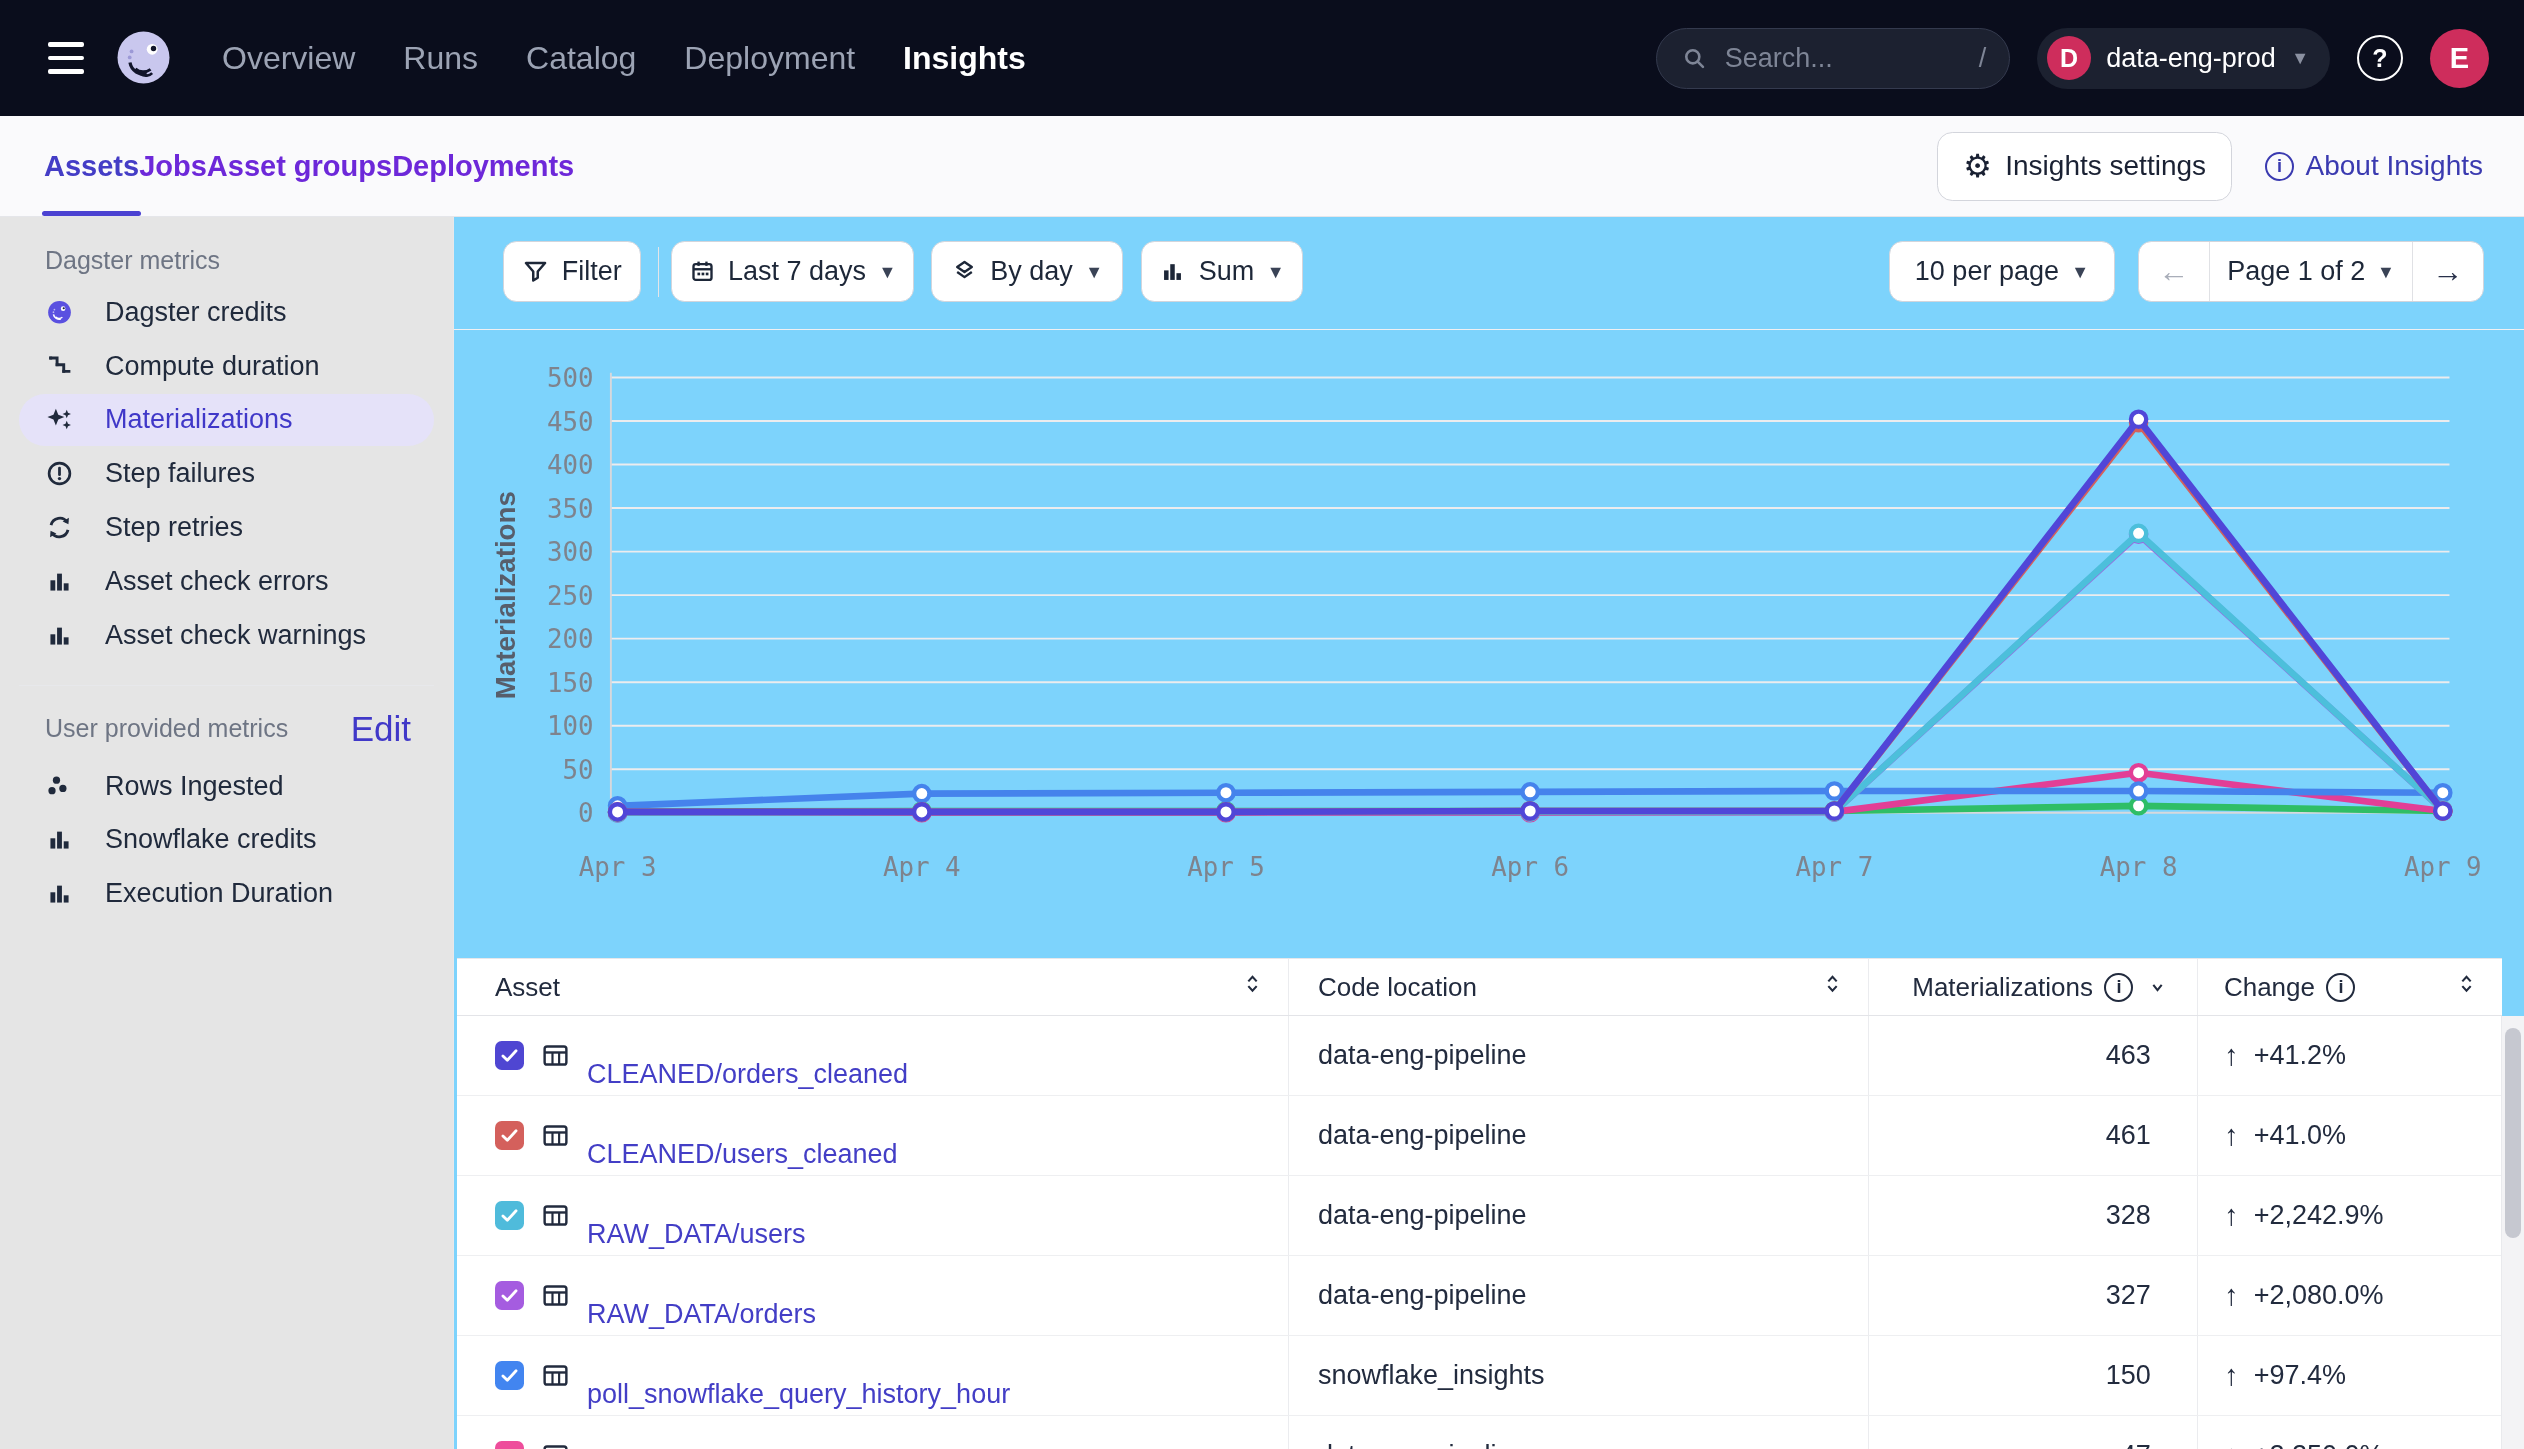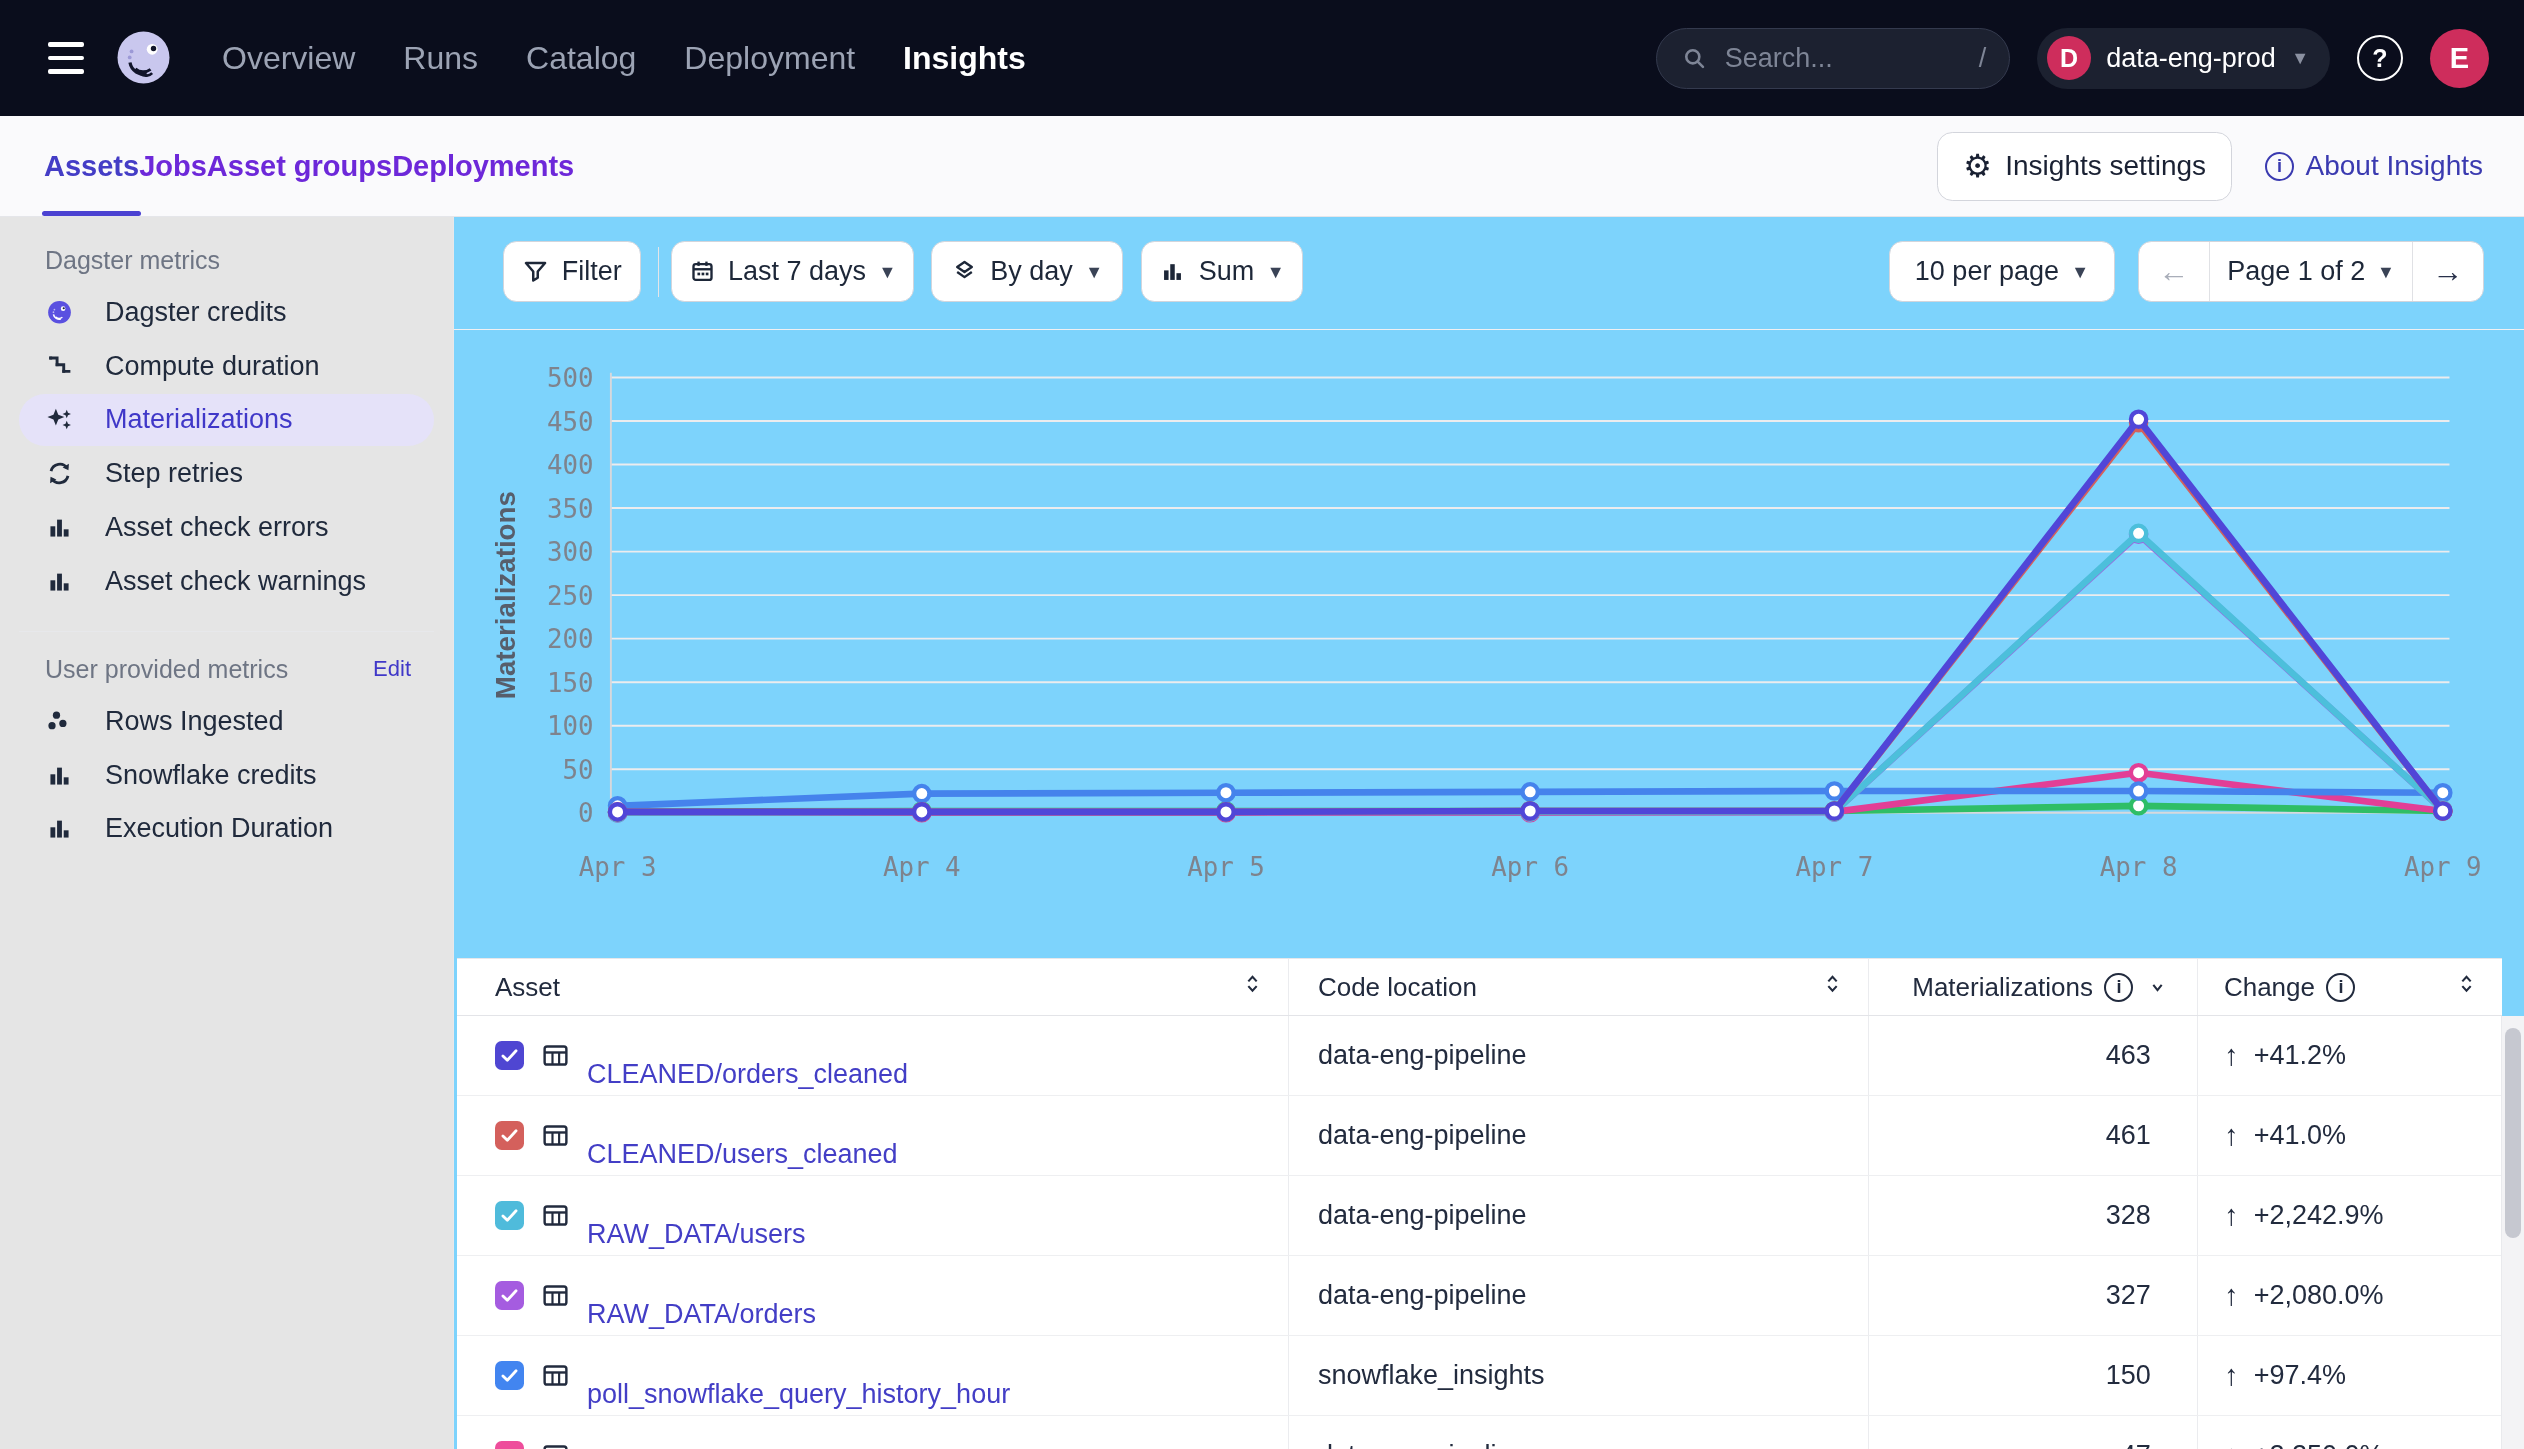--- a/index.html
+++ b/index.html
@@ -53,21 +53,21 @@
   .info-badge { width:29px; height:29px; border:2.1px solid currentColor; border-radius:50%;
     font-size:18px; font-weight:700; font-style:normal; display:inline-flex; align-items:center;
     justify-content:center; flex:none; }
 
   
   .sidebar { position:absolute; left:0; top:217px; width:453px; bottom:0; background:#e5e5e5;
     padding-top:23px; }
   .sec-head { display:flex; align-items:center; justify-content:space-between;
     margin:5.7px 42px 11.5px 45px; }
   .sec-title { font-size:25px; color:#6E7584; }
-  .edit-link { font-size:22px; color:#4038C8; cursor:pointer; }
+  .edit-link { font-size:35px; color:#4038C8; cursor:pointer; }
   .side-item { height:52px; margin:1.9px 19px; padding-left:26px; border-radius:26px;
     display:flex; align-items:center; gap:31px; font-size:27px; color:#202A3C; cursor:pointer; }
   .side-item.selected { background:#E5E2F9; color:#4038C8; }
   .icn { width:29px; height:29px; flex:none; display:flex; align-items:center;
     justify-content:center; color:#202A3C; }
   .side-divider { height:1px; background:#E7E8EB; margin:23px 19px; }
 
   
   .main { position:absolute; left:453px; top:217px; right:0; bottom:0; background:#7dd3fc;
     border-left:1px solid #E7E8EB;text-align:right; }
@@ -222,20 +222,30 @@
       </div>
       <div class="side-item selected">
         <span class="icn">
           <svg viewBox="0 0 24 24" width="29" height="29">
             <path d="M9 3 11 8l5 2-5 2-2 5-2-5-5-2 5-2z" fill="currentColor"></path>
             <path d="M18 4l1 2.5L21.5 7.5 19 8.5 18 11 17 8.5 14.5 7.5 17 6.5z" fill="currentColor"></path>
             <path d="M18 13l1 2.5 2.5 1-2.5 1-1 2.5-1-2.5-2.5-1 2.5-1z" fill="currentColor"></path>
           </svg>
         </span>
         <span>Materializations</span>
+      </div>
+      <div class="side-item">
+        <span class="icn">
+          <svg viewBox="0 0 24 24" width="29" height="29">
+            <circle cx="12" cy="12" r="8.6" fill="none" stroke="currentColor" stroke-width="2.2"></circle>
+            <line x1="12" y1="7.5" x2="12" y2="13" stroke="currentColor" stroke-width="2.3" stroke-linecap="round"></line>
+            <circle cx="12" cy="16.2" r="1.4" fill="currentColor"></circle>
+          </svg>
+        </span>
+        <span>Step failures</span>
       </div>
       <div class="side-item">
         <span class="icn">
           <svg viewBox="0 0 24 24" width="29" height="29">
             <path d="M5 10a7.4 7.4 0 0 1 13.4-2.4" fill="none" stroke="currentColor" stroke-width="2.3"></path>
             <polygon points="19.8,3.9 19.4,9.3 14.6,7.1" fill="currentColor"></polygon>
             <path d="M19 14a7.4 7.4 0 0 1-13.4 2.4" fill="none" stroke="currentColor" stroke-width="2.3"></path>
             <polygon points="4.2,20.1 4.6,14.7 9.4,16.9" fill="currentColor"></polygon>
           </svg>
         </span>

